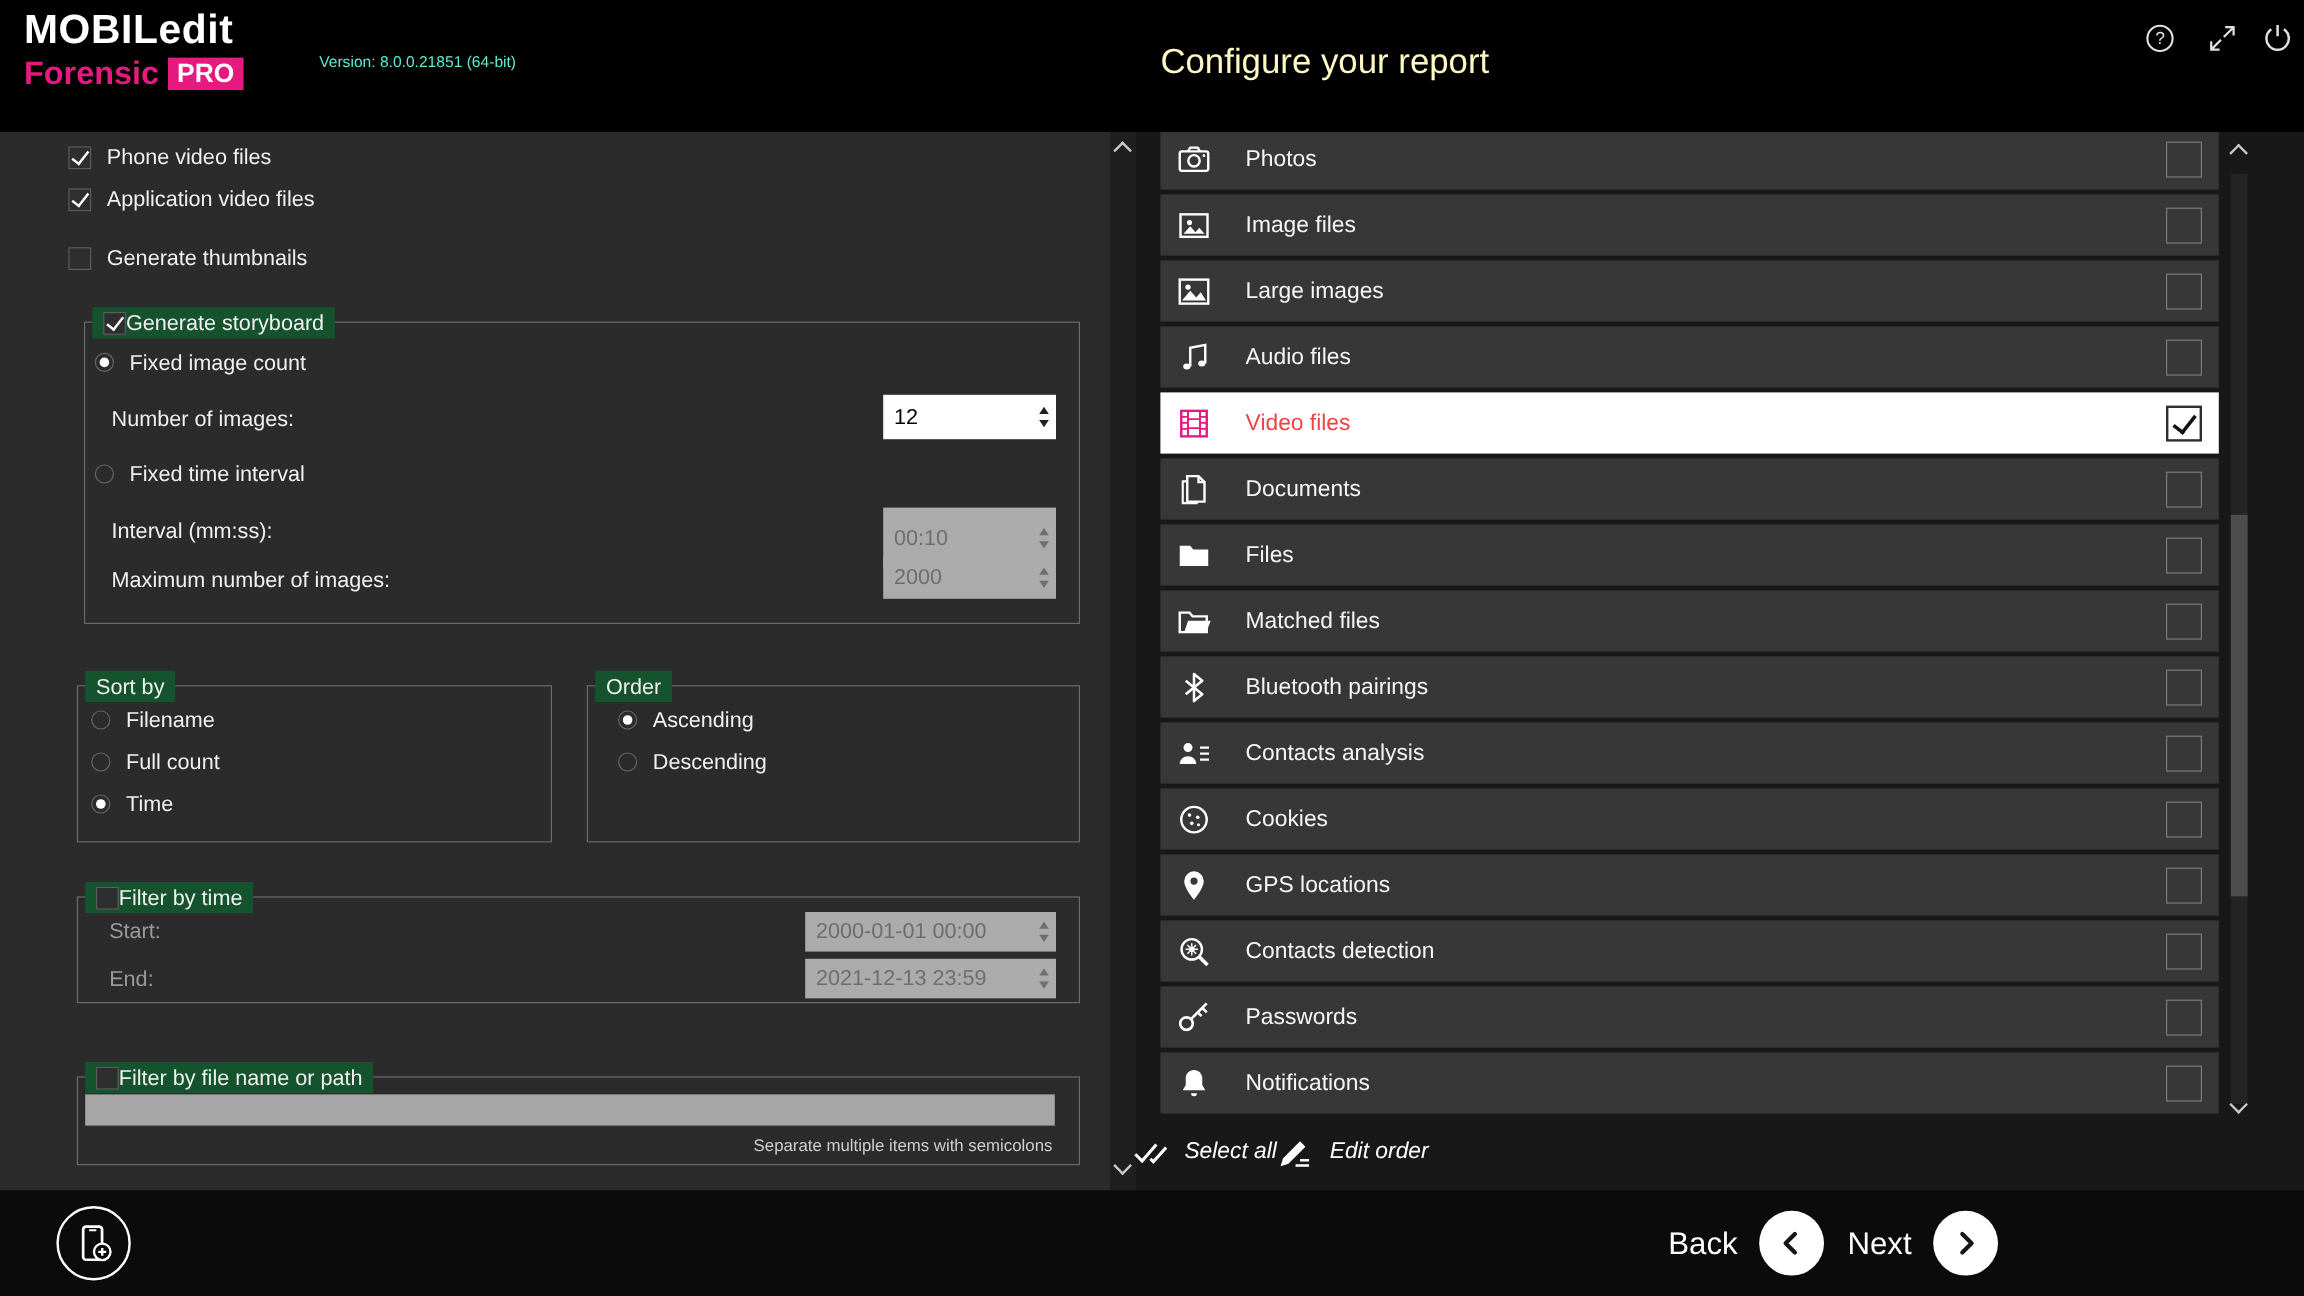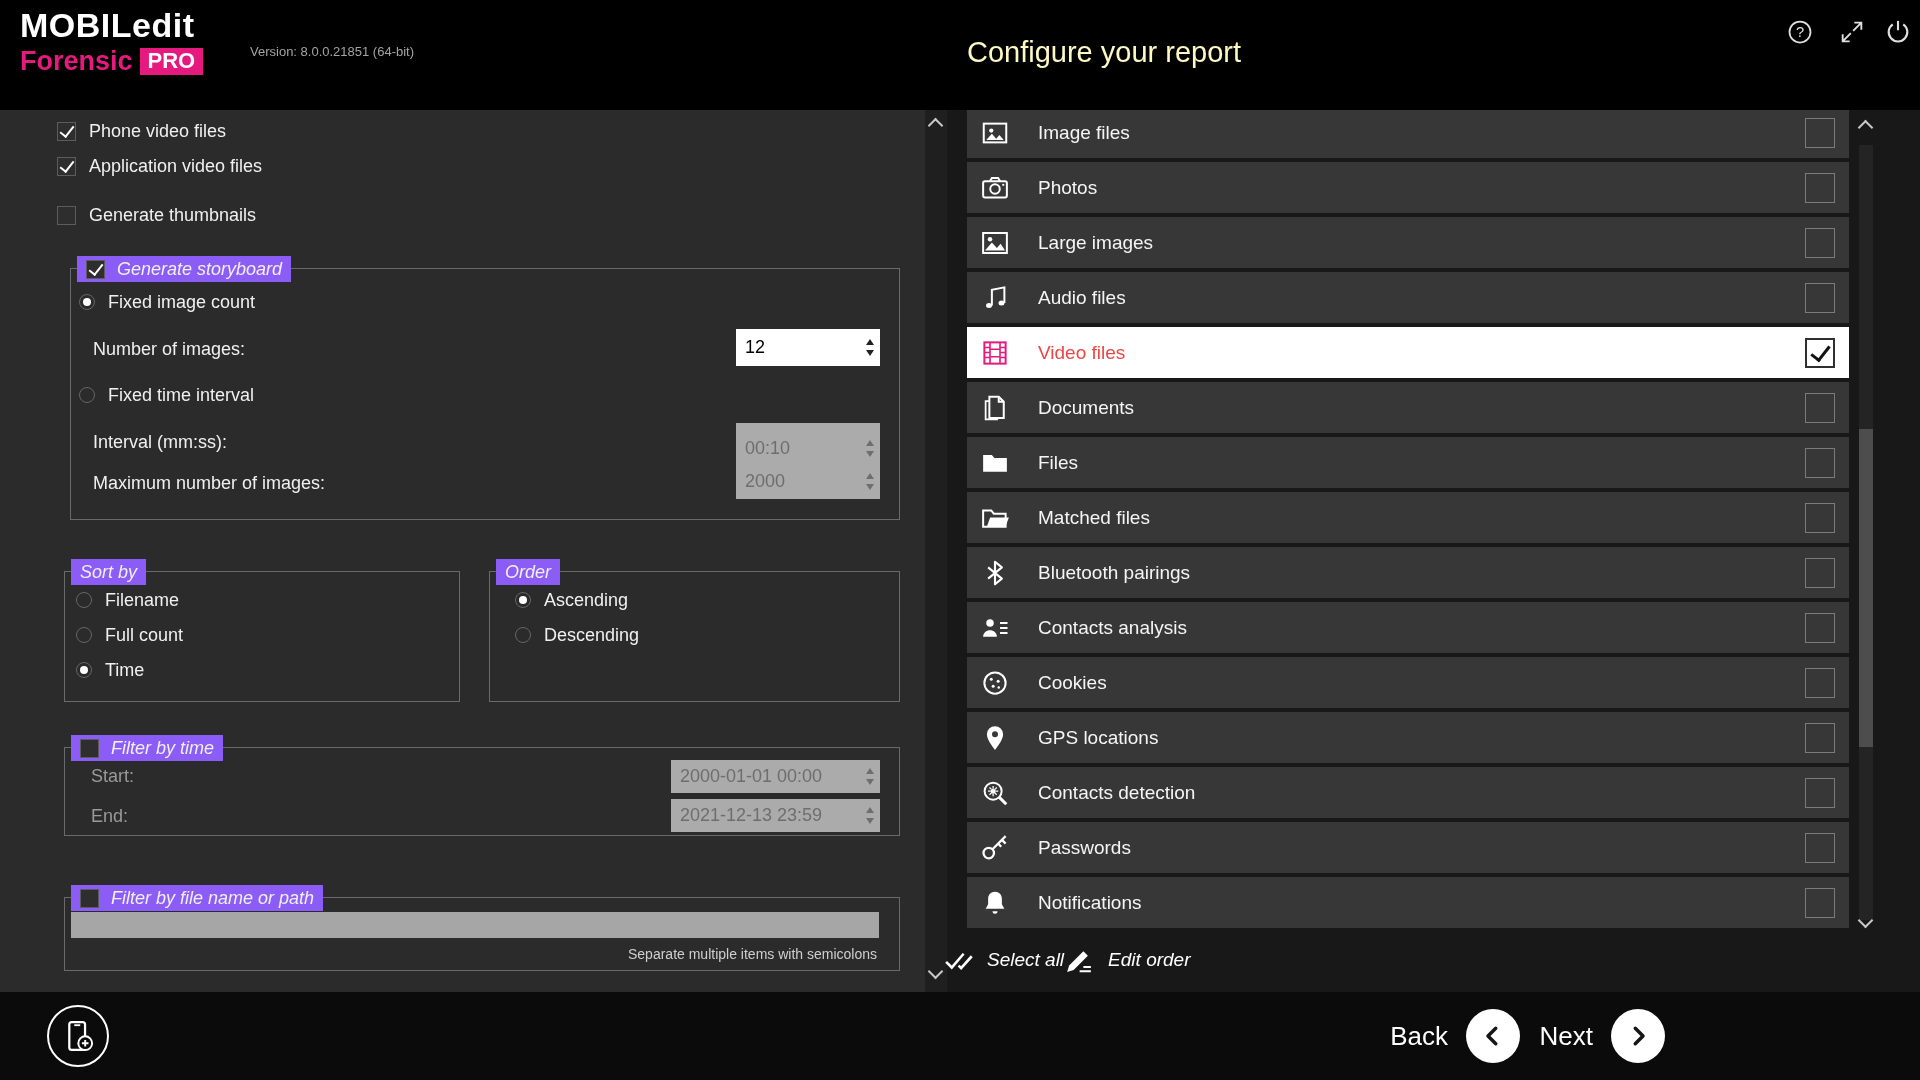--- a/index.html
+++ b/index.html
@@ -6,21 +6,21 @@
   .app{position:relative;width:1920px;height:1080px;overflow:hidden;background:#181818;
        font-family:"Liberation Sans",sans-serif;color:#f2f2f2;-webkit-font-smoothing:antialiased;}
 
   
   .header{position:absolute;top:0;left:0;right:0;height:110px;background:#000;z-index:10;}
   .logo{position:absolute;left:20px;top:8px;line-height:1;}
   .logo-line1{font-size:34px;font-weight:bold;color:#fff;letter-spacing:.5px;}
   .logo-line2{margin-top:6px;display:flex;align-items:center;gap:7px;}
   .logo-forensic{font-size:27px;font-weight:bold;color:#e6197f;}
   .logo-pro{font-size:22px;font-weight:bold;color:#fff;background:#e6197f;padding:2px 8px 3px;}
-  .version{position:absolute;left:250px;top:44px;font-size:13px;color:#a3a3a3;}
+  .version{position:absolute;left:266px;top:44px;font-size:13px;color:#5eead4;}
   .title{position:absolute;left:57.5%;top:36px;transform:translateX(-50%);font-size:29px;font-weight:400;color:#fef9c3;white-space:nowrap;}
   .hicon{position:absolute;top:18px;width:28px;height:28px;color:#e0e0e0;}
   .hicon svg{width:100%;height:100%;}
   .hicon.help{left:1786px;}
   .hicon.resize{left:1838px;}
   .hicon.power{left:1884px;}
 
   
   .content-left{position:absolute;left:0;top:110px;width:925px;height:882px;background:#2b2b2b;}
   .mid-scroll{position:absolute;left:925px;top:110px;width:22px;height:882px;background:#1f1f1f;}
@@ -29,21 +29,21 @@
   
   .label{font-size:18px;color:#f0f0f0;white-space:nowrap;}
   .label.dim{color:#9a9a9a;}
   .ctrl-row{position:absolute;display:flex;align-items:center;gap:13px;height:22px;}
   .checkbox{width:19px;height:19px;background:#2e2e2e;border:1px solid #5c5c5c;position:relative;flex:none;box-sizing:border-box;}
   .checkbox.checked::after{content:"";position:absolute;left:5px;top:0px;width:6px;height:12px;
       border-right:2.5px solid #fff;border-bottom:2.5px solid #fff;transform:rotate(38deg);}
   .radio{width:16px;height:16px;border-radius:50%;background:#2b2b2b;border:1px solid #666;position:relative;flex:none;box-sizing:border-box;}
   .radio.selected::after{content:"";position:absolute;left:3px;top:3px;width:8px;height:8px;border-radius:50%;background:#fff;}
   .groupbox{position:absolute;border:1px solid #6a6a6a;box-sizing:border-box;}
-  .legend{position:absolute;top:-13px;left:6px;background:#8b5cf6;padding:0 9px;height:26px;display:flex;align-items:center;gap:12px;font-style:italic;}
+  .legend{position:absolute;top:-13px;left:6px;background:#14532d;padding:0 9px;height:26px;display:flex;align-items:center;}
   .abs-label{position:absolute;line-height:22px;}
   .spin{position:absolute;display:flex;align-items:stretch;background:#fff;color:#000;box-sizing:border-box;}
   .spin .val{flex:1;display:flex;align-items:center;padding-left:9px;font-size:18px;overflow:hidden;}
   .spin .arr{width:21px;display:flex;flex-direction:column;align-items:center;justify-content:center;gap:5px;}
   .tri-up{width:0;height:0;border-left:4.5px solid transparent;border-right:4.5px solid transparent;border-bottom:6px solid #222;}
   .tri-dn{width:0;height:0;border-left:4.5px solid transparent;border-right:4.5px solid transparent;border-top:6px solid #222;}
   .spin.disabled{background:#ababab;color:#6e6e6e;}
   .spin.disabled .val{color:#6e6e6e;}
   .spin.disabled .tri-up{border-bottom-color:#6e6e6e;}
   .spin.disabled .tri-dn{border-top-color:#6e6e6e;}
@@ -252,38 +252,38 @@
     <span class="chev up" style="left:5px;top:10px"></span>
     <span class="chev down" style="left:5px;top:856px"></span>
   </div>
 
   <div class="content-right"></div>
 
   <div class="report-list" id="report-list">
       <div class="report-row">
         <span class="row-icon">
           <svg viewBox="0 0 24 24">
-            <rect x="3" y="4.5" width="18" height="15" fill="none" stroke="currentColor" stroke-width="1.6"></rect>
-            <circle cx="9" cy="10" r="1.7" fill="currentColor"></circle>
-            <path d="M5 17.5l4.5-5 3.5 4 2.5-3 3.5 4z" fill="currentColor"></path>
-          </svg>
-        </span>
-        <span class="row-label">Image files</span>
-        <span class="row-checkbox"></span>
-      </div>
-      <div class="report-row">
-        <span class="row-icon">
-          <svg viewBox="0 0 24 24">
             <rect x="2.5" y="6.5" width="19" height="13" rx="1.5" fill="none" stroke="currentColor" stroke-width="1.6"></rect>
             <path d="M8 6.5L9.5 4h5L16 6.5" fill="none" stroke="currentColor" stroke-width="1.6"></path>
             <circle cx="12" cy="12.8" r="3.8" fill="none" stroke="currentColor" stroke-width="1.6"></circle>
             <circle cx="18.6" cy="9.4" r="0.9" fill="currentColor"></circle>
           </svg>
         </span>
         <span class="row-label">Photos</span>
+        <span class="row-checkbox"></span>
+      </div>
+      <div class="report-row">
+        <span class="row-icon">
+          <svg viewBox="0 0 24 24">
+            <rect x="3" y="4.5" width="18" height="15" fill="none" stroke="currentColor" stroke-width="1.6"></rect>
+            <circle cx="9" cy="10" r="1.7" fill="currentColor"></circle>
+            <path d="M5 17.5l4.5-5 3.5 4 2.5-3 3.5 4z" fill="currentColor"></path>
+          </svg>
+        </span>
+        <span class="row-label">Image files</span>
         <span class="row-checkbox"></span>
       </div>
       <div class="report-row">
         <span class="row-icon">
           <svg viewBox="0 0 24 24">
             <rect x="2.5" y="4" width="19" height="16" fill="none" stroke="currentColor" stroke-width="1.6"></rect>
             <circle cx="8" cy="9" r="1.8" fill="currentColor"></circle>
             <path d="M4 18l5.5-6.5 4 4.5 3-3.5 3.5 5.5z" fill="currentColor"></path>
           </svg>
         </span>

